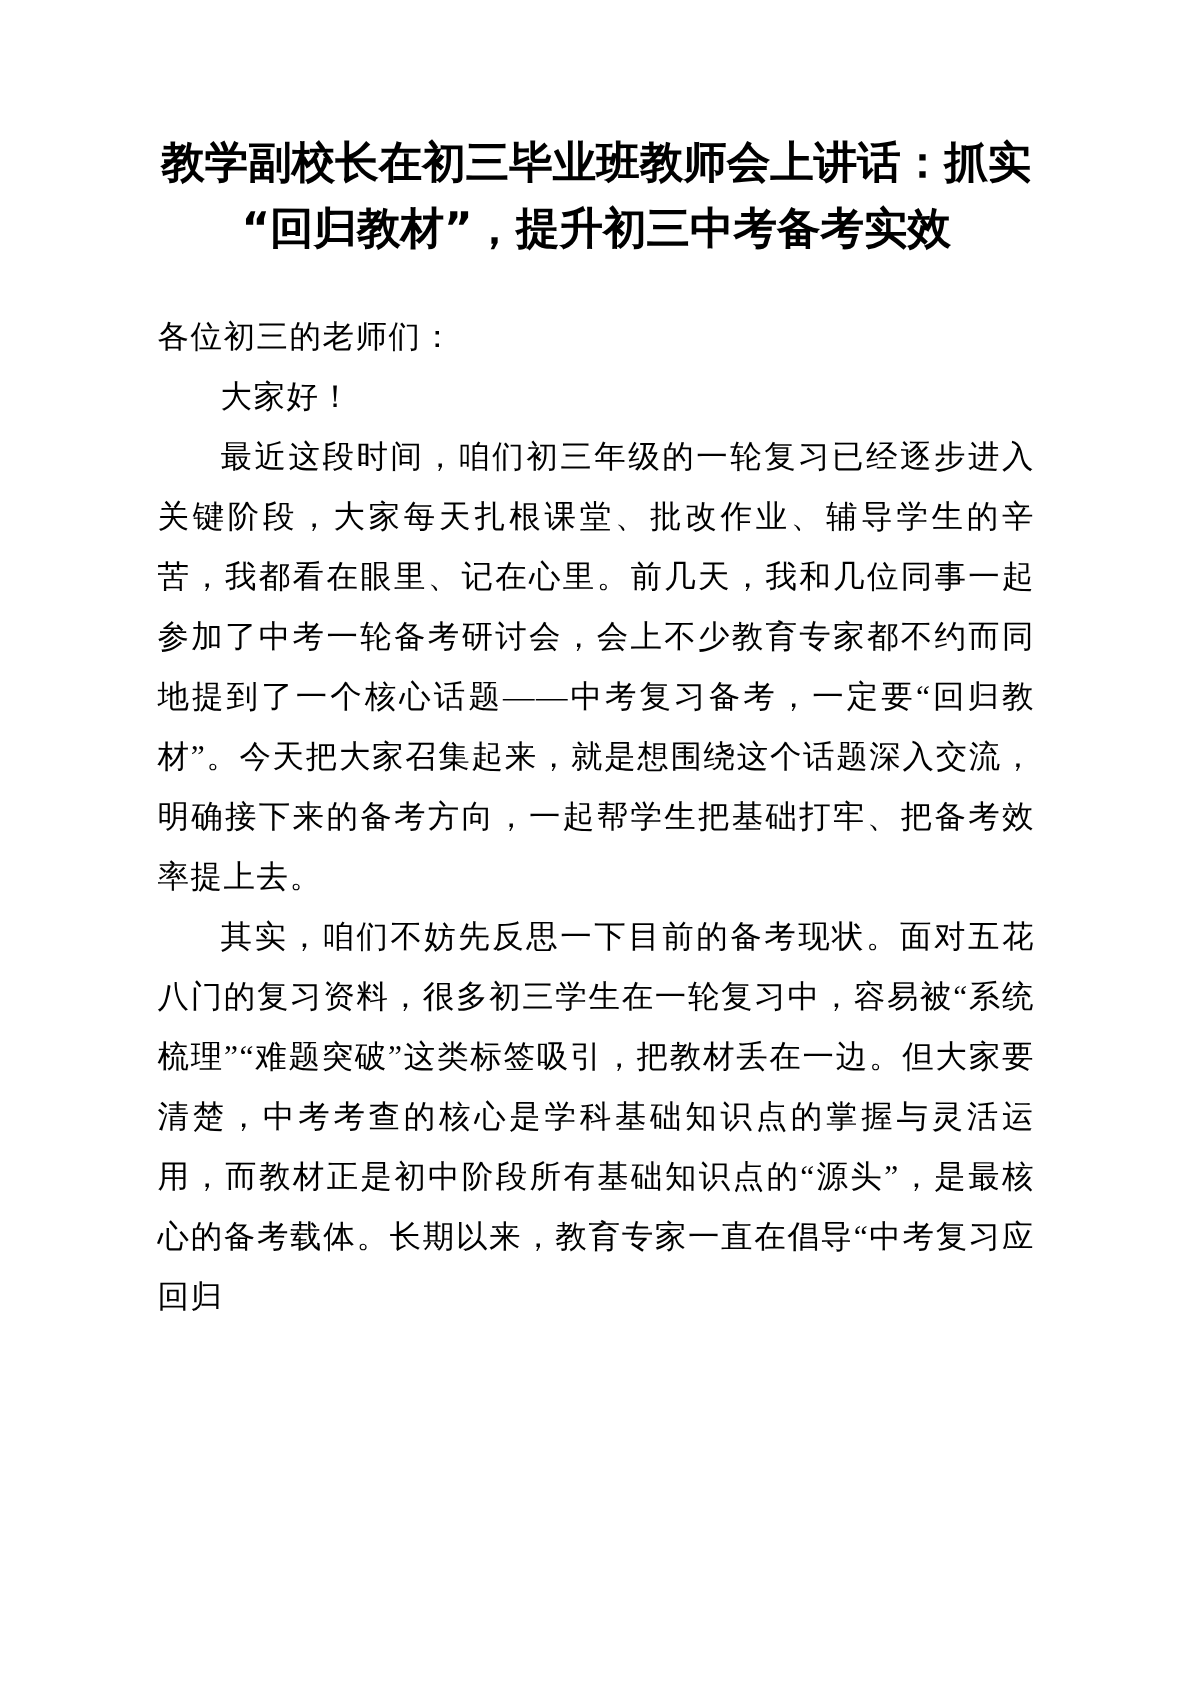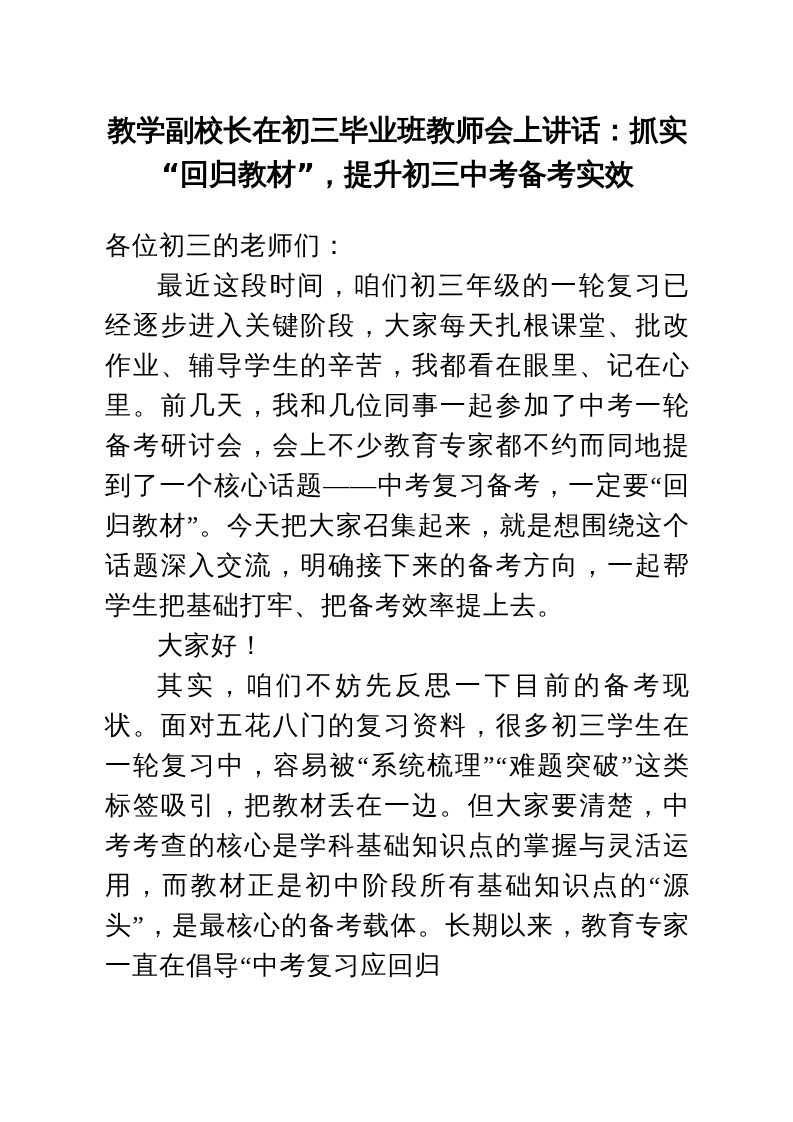--- a/index.html
+++ b/index.html
@@ -6,50 +6,50 @@
     margin: 0;
     padding: 0;
     background: #ffffff;
   }
   .page {
     position: relative;
     width: 793px;
     height: 1122px;
     box-sizing: border-box;
     background: #ffffff;
-    padding: 108px 103px 0 105px;
+    padding: 86px 103px 0 105px;
     overflow: hidden;
     color: #000000;
   }
   .doc-title {
     margin: 0 0 30px 0;
     font-family: "DejaVu Sans", "Liberation Sans", sans-serif;
     font-weight: bold;
     font-size: 29px;
     line-height: 44px;
     text-align: center;
     color: #000000;
   }
   .doc-body p {
     margin: 0;
     font-family: "Liberation Serif", "DejaVu Serif", serif;
-    font-size: 26px;
+    font-size: 21px;
     line-height: 40px;
     letter-spacing: 1px;
     text-align: justify;
     color: #000000;
   }
   .doc-body p.indent {
     text-indent: 2em;
   }
 </style>
 </head>
 <body>
 
 <div class="page">
   <h1 class="doc-title">教学副校长在初三毕业班教师会上讲话：抓实“回归教材”，提升初三中考备考实效</h1>
   <div class="doc-body">
       <p>各位初三的老师们：</p>
+      <p class="indent">大家好！</p>
       <p class="indent">最近这段时间，咱们初三年级的一轮复习已经逐步进入关键阶段，大家每天扎根课堂、批改作业、辅导学生的辛苦，我都看在眼里、记在心里。前几天，我和几位同事一起参加了中考一轮备考研讨会，会上不少教育专家都不约而同地提到了一个核心话题——中考复习备考，一定要“回归教材”。今天把大家召集起来，就是想围绕这个话题深入交流，明确接下来的备考方向，一起帮学生把基础打牢、把备考效率提上去。</p>
-      <p class="indent">大家好！</p>
       <p class="indent">其实，咱们不妨先反思一下目前的备考现状。面对五花八门的复习资料，很多初三学生在一轮复习中，容易被“系统梳理”“难题突破”这类标签吸引，把教材丢在一边。但大家要清楚，中考考查的核心是学科基础知识点的掌握与灵活运用，而教材正是初中阶段所有基础知识点的“源头”，是最核心的备考载体。长期以来，教育专家一直在倡导“中考复习应回归</p>
     </div>
 </div>
 
 </body></html>

